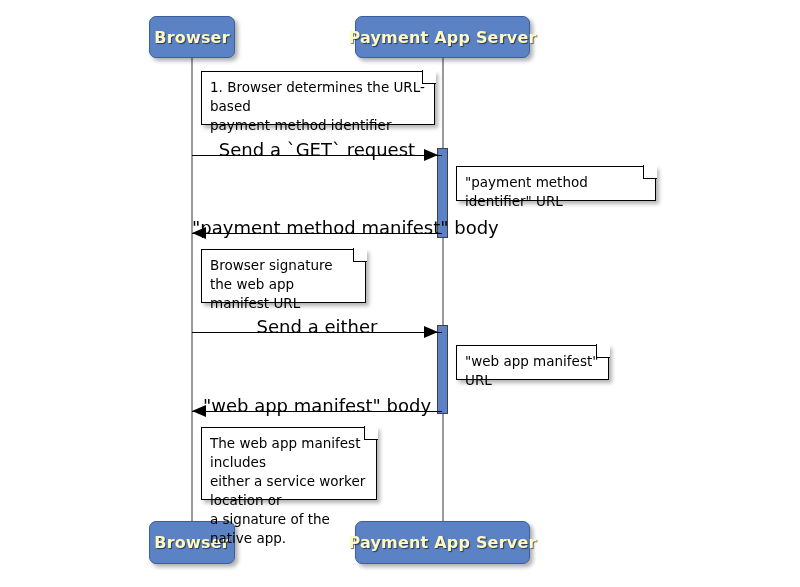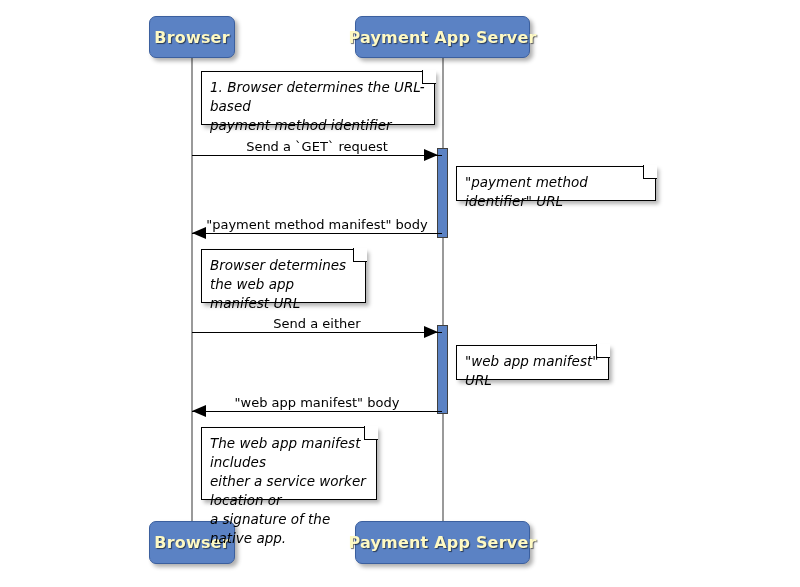--- a/index.html
+++ b/index.html
@@ -72,21 +72,21 @@
     border-bottom: 6px solid transparent;
     border-left: 14px solid #000000;
   }
   .arrowhead.left {
     border-top: 6px solid transparent;
     border-bottom: 6px solid transparent;
     border-right: 14px solid #000000;
   }
   .msg-label {
     position: absolute;
-    font-size: 13px;
+    font-size: 18px;
     color: #000000;
     white-space: nowrap;
     text-align: center;
   }
 
   
   .note {
     position: absolute;
     box-sizing: border-box;
     background: #ffffff;
@@ -114,21 +114,20 @@
     right: -2px;
     width: 0;
     height: 0;
     border-top: 15px solid #ffffff;
     border-left: 15px solid transparent;
   }
   .note .note-text {
     position: relative;
     z-index: 2;
     white-space: pre-line;
-    font-style: italic;
   }
   .note-clip {
     position: absolute;
     top: 0; right: 0;
     width: 16px; height: 16px;
     overflow: hidden;
   }
 </style>
 </head>
 <body>
@@ -167,21 +166,21 @@
       <div class="fold-cover"></div>
     </div>
     <div class="fold"></div>
   </div>
 
   <div class="msg-label" style="left:192px; top:217px; width:250px;">"payment method manifest" body</div>
   <div class="msg-line" style="left:192px; top:233px; width:250px;"></div>
   <div class="arrowhead left" style="left:192px; top:227px;"></div>
 
   <div class="note" style="left:201px; top:249px; width:165px; height:54px;">
-    <div class="note-text">Browser determines
+    <div class="note-text">Browser signature
 the web app manifest URL</div>
     <div class="note-clip">
       <div class="fold-cover"></div>
     </div>
     <div class="fold"></div>
   </div>
 
   <div class="msg-label" style="left:192px; top:316px; width:250px;">Send a either</div>
   <div class="msg-line" style="left:192px; top:332px; width:250px;"></div>
   <div class="arrowhead right" style="left:424px; top:326px;"></div>

